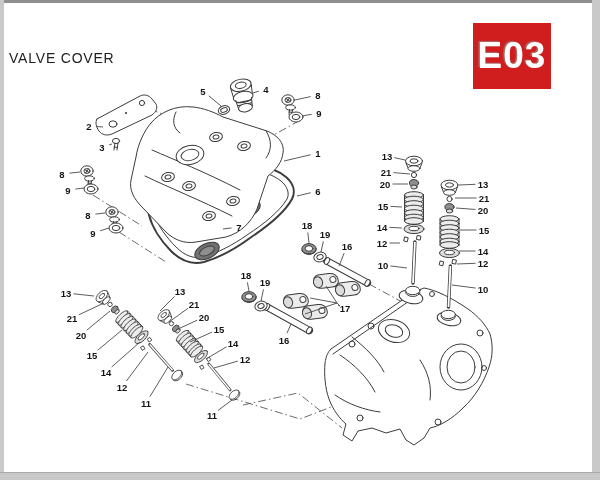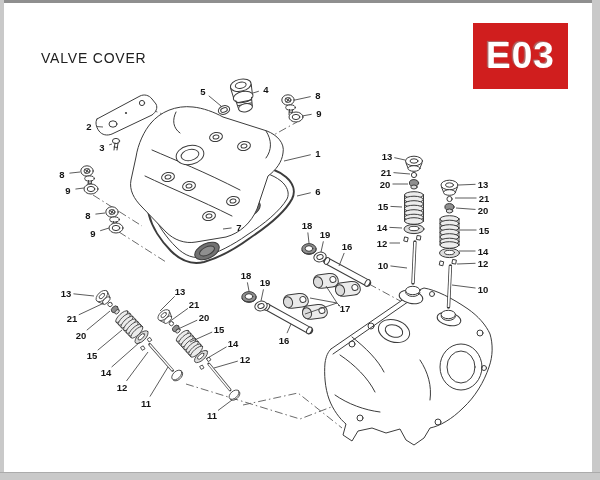--- a/index.html
+++ b/index.html
@@ -7,24 +7,24 @@
     width:600px;height:480px;position:relative;background:#ffffff;
     font-family:"Liberation Sans",sans-serif;overflow:hidden;
   }
   .border-strip{position:absolute;}
   #b-top{left:0;top:0;width:600px;height:3px;background:#8f8f8f;}
   #b-left{left:0;top:0;width:4px;height:480px;background:#c9c9c9;}
   #b-right{left:592px;top:0;width:8px;height:480px;background:#c9c9c9;}
   #b-bottom{left:0;top:472px;width:600px;height:8px;background:#c9c9c9;border-top:1px solid #ababab;}
   .page-title{
     position:absolute;left:9px;top:50px;font-size:14px;letter-spacing:.8px;
-    color:#202020;white-space:nowrap;margin-left:32px;
+    color:#202020;white-space:nowrap;
   }
   .section-badge{
-    position:absolute;left:473px;top:23px;width:95px;height:66px;
+    position:absolute;left:473px;top:23px;width:78px;height:66px;
     display:flex;align-items:center;justify-content:center;
     font-size:37px;font-weight:bold;letter-spacing:1px;
     text-shadow:-1.5px -1.5px 1px rgba(150,150,150,.65);
   }
   svg{position:absolute;left:0;top:0;}
   .ink{stroke:var(--ink,#3c3c3c);fill:none;stroke-width:1;stroke-linecap:round;stroke-linejoin:round;}
   .fw{fill:#ffffff;}
   .fg1{fill:#ececec;}
   .fg2{fill:#dcdcdc;}
   .fg3{fill:#8f8f8f;}

